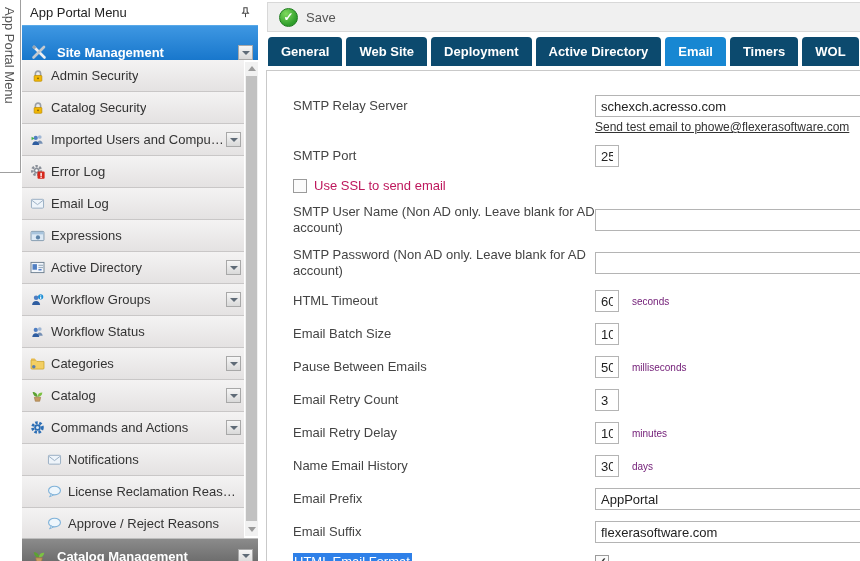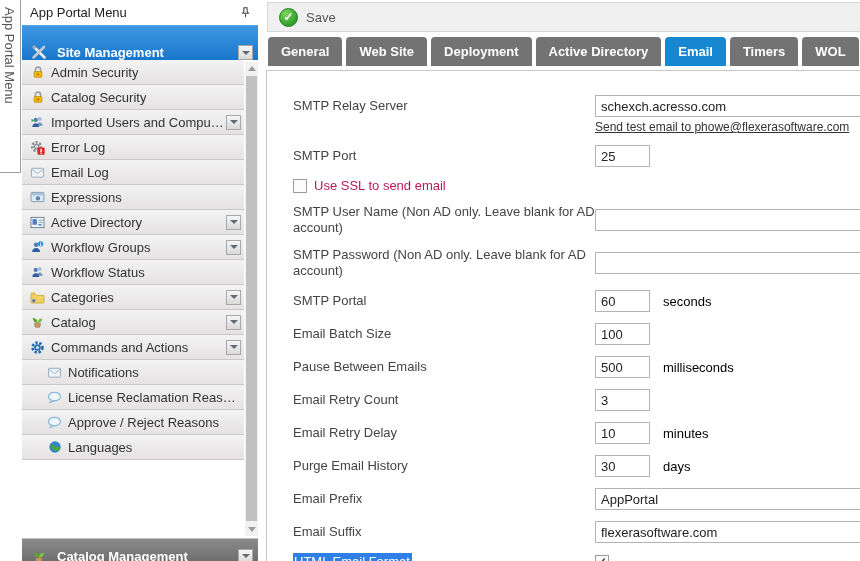--- a/index.html
+++ b/index.html
@@ -41,21 +41,21 @@
     width:15px; height:15px; margin-left:auto; flex-shrink:0;
     background:linear-gradient(#f6f6f6,#d9d9d9); border:1px solid #a8a8a8;
     display:flex; align-items:center; justify-content:center; cursor:pointer;
   }
   .dd-btn::after { content:""; border:4px solid transparent; border-top:4px solid #5f6b77; margin-top:4px; }
   .dd-btn.up::after { border-top-color:transparent; border-bottom:4px solid #5f6b77; margin-top:-4px; }
 
   .menu { position:absolute; top:60px; left:0; width:236px; height:476px; }
   .menu-rows { position:absolute; left:0; top:0; right:14px; }
   .menu-item {
-    height:25px; display:flex; align-items:center; padding:0 3px 0 6px;
+    height:32px; display:flex; align-items:center; padding:0 3px 0 6px;
     background:linear-gradient(#f4f3f3,#e4e2e2); border-bottom:1px solid #c9c7c7;
     font-size:13px; color:#333; cursor:pointer; overflow:hidden; white-space:nowrap;
   }
   .menu-item.indent { padding-left:23px; }
   .menu-item.selected {
     background:linear-gradient(#2b91e0,#0e78cd); color:#fff; font-weight:bold;
     border-bottom-color:#0c64aa;
   }
   .mi-icon { width:19px; flex-shrink:0; display:flex; justify-content:center; margin-right:4px; }
   .mi-label { overflow:hidden; text-overflow:ellipsis; }
@@ -78,21 +78,21 @@
   .save-icon {
     width:19px; height:19px; border-radius:50%;
     background:radial-gradient(circle at 35% 28%, #7ed95c, #2f9e2b 70%);
     border:1px solid #1e7d1e; color:#fff; font-size:12px; font-weight:bold;
     display:flex; align-items:center; justify-content:center;
   }
   .save-label { font-size:13px; color:#555; }
 
   .tabs { position:absolute; left:268px; top:37px; right:0; height:29px; display:flex; gap:4px; }
   .tab {
-    background:#737373; color:#fff; font-size:13px; font-weight:bold;
+    background:#0c4a6e; color:#fff; font-size:13px; font-weight:bold;
     padding:0 13px; border-radius:4px 4px 0 0;
     display:flex; align-items:center; cursor:pointer; white-space:nowrap;
   }
   .tab.active { background:#1787d2; }
 
   .content {
     position:absolute; left:266px; top:70px; right:-1px; bottom:-1px;
     background:#fff; border:1px solid #c9c9c9;
     padding:24px 0 0 26px; overflow:hidden;
   }
@@ -100,22 +100,22 @@
   .frow.top { align-items:flex-start; }
   .flabel { width:302px; flex-shrink:0; font-size:13px; color:#444; line-height:16px; }
   .frow.top .flabel { line-height:22px; }
   .fctl { display:flex; align-items:center; }
   .fctl.stack { flex-direction:column; align-items:flex-start; }
   input[type=text] {
     height:22px; border:1px solid #b4b4b4; background:#fff; color:#222;
     font-family:inherit; font-size:13px; padding:0 5px; outline:none;
   }
   input.wide { width:292px; }
-  input.small { width:55px; }
-  .unit { margin-left:13px; font-size:13px; color:#000000; }
+  input.small { width:24px; }
+  .unit { margin-left:13px; font-size:10px; color:#701a75; }
   .link { margin-top:3px; font-size:12px; color:#333; text-decoration:underline; cursor:pointer; }
   .cb {
     width:14px; height:14px; border:1px solid #9b9b9b; background:#fbfbfb;
     display:flex; align-items:center; justify-content:center; cursor:pointer; flex-shrink:0;
   }
   .cb.checked::after { content:"\2713"; font-size:12px; font-weight:bold; color:#333; margin-top:-1px; }
   .cb-label { margin-left:7px; font-size:13px; color:#be185d; }
   .hl { background:#2e80e8; color:#fff; padding:1px 2px 2px 1px; }
 </style>
 </head>
@@ -414,21 +414,21 @@
   </div>
 
   <div class="frow">
     <div class="flabel">SMTP Password (Non AD only. Leave blank for AD account)</div>
     <div class="fctl">
       <input type="text" class="wide" value="" style="">
     </div>
   </div>
 
   <div class="frow">
-    <div class="flabel">SMTP Portal</div>
+    <div class="flabel">HTML Timeout</div>
     <div class="fctl">
       <input type="text" class="small" value="60" style="">
       <span class="unit">seconds</span>
     </div>
   </div>
 
   <div class="frow">
     <div class="flabel">Email Batch Size</div>
     <div class="fctl">
       <input type="text" class="small" value="100" style="">
@@ -452,21 +452,21 @@
 
   <div class="frow">
     <div class="flabel">Email Retry Delay</div>
     <div class="fctl">
       <input type="text" class="small" value="10" style="">
       <span class="unit">minutes</span>
     </div>
   </div>
 
   <div class="frow">
-    <div class="flabel">Purge Email History</div>
+    <div class="flabel">Name Email History</div>
     <div class="fctl">
       <input type="text" class="small" value="30" style="">
       <span class="unit">days</span>
     </div>
   </div>
 
   <div class="frow">
     <div class="flabel">Email Prefix</div>
     <div class="fctl">
       <input type="text" class="wide" value="AppPortal" style="">

